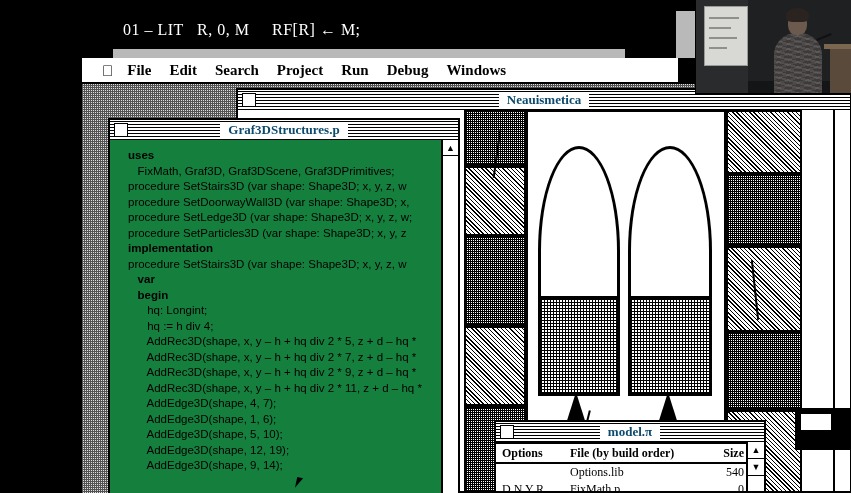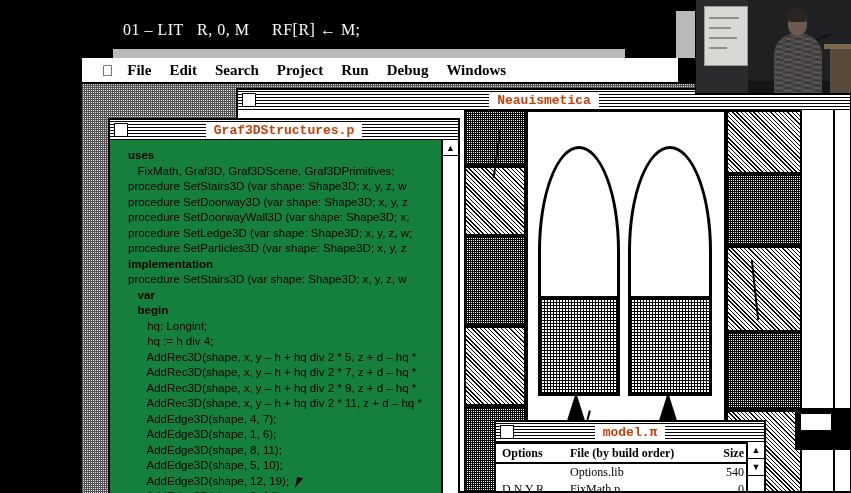--- a/index.html
+++ b/index.html
@@ -93,24 +93,24 @@
     display: flex;
     align-items: center;
     justify-content: center;
     position: relative;
     background:
       repeating-linear-gradient(0deg, #000 0px, #000 1px, #fff 1px, #fff 3px);
   }
   .titlebar .title {
     background: #fff;
     padding: 0 8px;
-    font-family: Liberation Mono, monospace;
+    font-family: Liberation Serif, serif;
     font-weight: bold;
     font-size: 13px;
-    color: #c2410c;
+    color: #0c4a6e;
     white-space: nowrap;
   }
   .closebox {
     position: absolute;
     left: 4px; top: 3px;
     width: 12px; height: 12px;
     border: 1px solid #000;
     background: #fff;
   }
 
@@ -519,39 +519,37 @@
   <div class="win" id="win-src">
     <div class="titlebar">
       <span class="closebox"></span>
       <span class="title">Graf3DStructures.p</span>
     </div>
     <div class="src-body">
       <div class="code-line bold">uses</div>
       <div class="code-line">   FixMath, Graf3D, Graf3DScene, Graf3DPrimitives;</div>
       <div class="code-line"></div>
       <div class="code-line">procedure SetStairs3D (var shape: Shape3D; x, y, z, w</div>
-      <div class="code-line">procedure SetDoorway3D (var shape: Shape3D; x, y, z</div>
       <div class="code-line">procedure SetDoorwayWall3D (var shape: Shape3D; x,</div>
       <div class="code-line">procedure SetLedge3D (var shape: Shape3D; x, y, z, w;</div>
       <div class="code-line">procedure SetParticles3D (var shape: Shape3D; x, y, z</div>
       <div class="code-line"></div>
       <div class="code-line bold">implementation</div>
       <div class="code-line"></div>
       <div class="code-line">procedure SetStairs3D (var shape: Shape3D; x, y, z, w</div>
       <div class="code-line bold">   var</div>
       <div class="code-line bold">   begin</div>
       <div class="code-line">      hq: Longint;</div>
       <div class="code-line">      hq := h div 4;</div>
       <div class="code-line">      AddRec3D(shape, x, y – h + hq div 2 * 5, z + d – hq *</div>
       <div class="code-line">      AddRec3D(shape, x, y – h + hq div 2 * 7, z + d – hq *</div>
       <div class="code-line">      AddRec3D(shape, x, y – h + hq div 2 * 9, z + d – hq *</div>
       <div class="code-line">      AddRec3D(shape, x, y – h + hq div 2 * 11, z + d – hq *</div>
       <div class="code-line">      AddEdge3D(shape, 4, 7);</div>
       <div class="code-line">      AddEdge3D(shape, 1, 6);</div>
-      <div class="code-line">      AddEdge3D(shape, 8, 11);</div>
       <div class="code-line">      AddEdge3D(shape, 5, 10);</div>
       <div class="code-line">      AddEdge3D(shape, 12, 19);</div>
       <div class="code-line">      AddEdge3D(shape, 9, 14);</div>
     </div>
     <div class="src-scroll-r">
       <div class="arrow-up">▲</div>
     </div>
   </div>
 
   <div class="win" id="win-proj">

